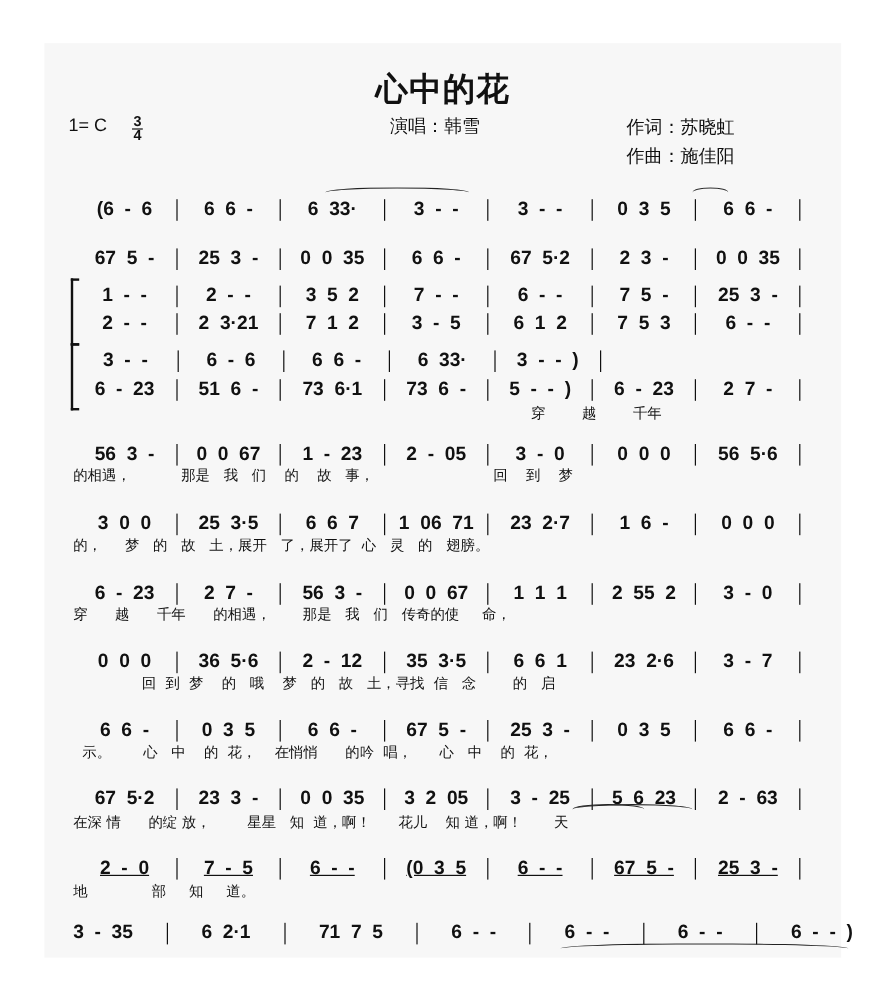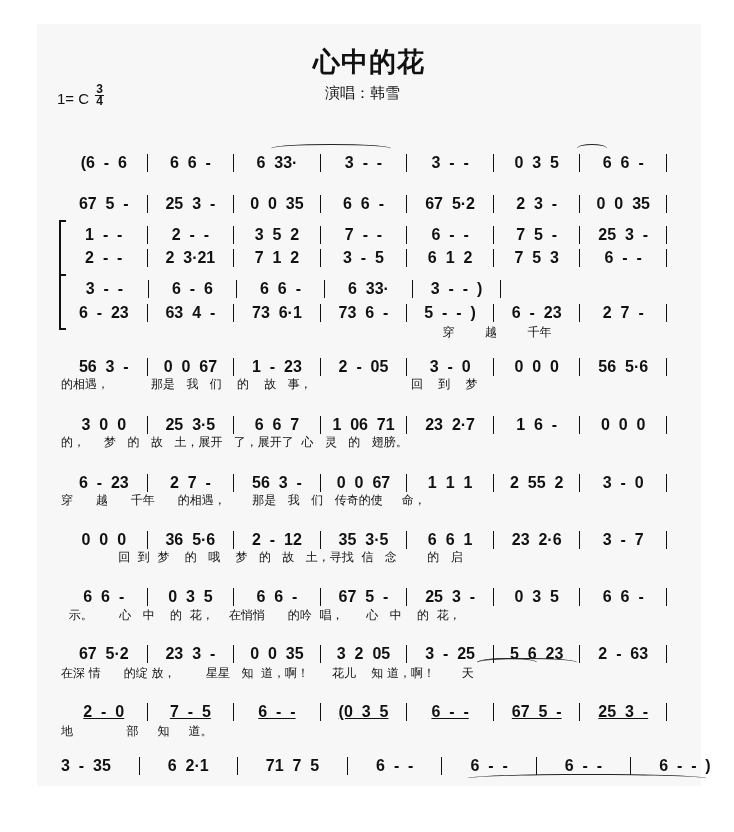--- a/index.html
+++ b/index.html
@@ -1,19 +1,19 @@
 <!DOCTYPE html>
 <html><head>
 <meta charset="utf-8">
 <style>
   html,body{margin:0;padding:0;background:#ffffff;}
   body{width:734px;height:832px;position:relative;overflow:hidden;font-family:"Liberation Sans",sans-serif;color:#111;}
-  .sheet{position:absolute;left:37px;top:24px;width:664px;height:762px;background:#f7f7f7;}
+  .sheet{position:absolute;left:37px;top:36px;width:664px;height:762px;background:#f7f7f7;}
   .title{position:absolute;left:0;right:0;top:20px;text-align:center;font-family:"DejaVu Serif",serif;font-weight:bold;font-size:27px;letter-spacing:1px;}
-  .key{position:absolute;left:20px;top:60px;font-size:15px;display:flex;align-items:flex-end;gap:6px;}
+  .key{position:absolute;left:20px;top:60px;font-size:15px;display:flex;align-items:flex-start;gap:21px;}
   .frac{display:inline-flex;flex-direction:column;align-items:center;font-weight:bold;font-size:12px;line-height:11px;}
   .frac .bar{width:9px;border-top:1px solid #111;}
   .singer{position:absolute;left:288px;top:60px;font-family:"DejaVu Serif",serif;font-size:15px;}
   .credits{position:absolute;left:485px;top:58px;font-family:"DejaVu Serif",serif;font-size:15px;line-height:24px;}
   .credit-row{display:flex;}
   .row{position:absolute;left:24px;width:606px;height:24px;display:flex;align-items:center;font-weight:bold;font-size:16px;}
   .row .m{flex:1;display:flex;justify-content:space-around;align-items:center;white-space:pre;}
   .row .bl{width:1px;height:18px;background:#111;flex:none;}
   .row .bl.dbl{width:4px;border-left:1px solid #111;background:#111;margin-left:2px;box-sizing:border-box;}
   .lyr{position:absolute;left:24px;width:606px;font-family:"DejaVu Sans",sans-serif;font-size:12px;white-space:pre;}
@@ -31,20 +31,28 @@
     <span class="frac">
       <span>3</span>
       <span class="bar"></span>
       <span>4</span>
     </span>
   </div>
 
   <div class="singer">演唱：韩雪</div>
 
   <div class="credits">
+    <div class="credit-row">
+        <span>作词：</span>
+        <span>苏晓虹</span>
+      </div>
+    <div class="credit-row">
+        <span>作曲：</span>
+        <span>施佳阳</span>
+      </div>
   </div>
 
   <div id="score">
       <div class="row" style="top: 127px;">
         <span class="m">(6  -  6</span>
         <span class="bl"></span>
         <span class="m">6  6  -</span>
         <span class="bl"></span>
         <span class="m">6  33·</span>
         <span class="bl"></span>
@@ -113,21 +121,21 @@
         <span class="m">6  6  -</span>
         <span class="bl"></span>
         <span class="m">6  33·</span>
         <span class="bl"></span>
         <span class="m">3  -  -  )</span>
         <span class="bl"></span>
       </div>
       <div class="row" style="top: 277px;">
         <span class="m">6  -  23</span>
         <span class="bl"></span>
-        <span class="m">63  4  -</span>
+        <span class="m">51  6  -</span>
         <span class="bl"></span>
         <span class="m">73  6·1</span>
         <span class="bl"></span>
         <span class="m">73  6  -</span>
         <span class="bl"></span>
         <span class="m">5  -  -  )</span>
         <span class="bl"></span>
         <span class="m">6  -  23</span>
         <span class="bl"></span>
         <span class="m">2  7  -</span>

